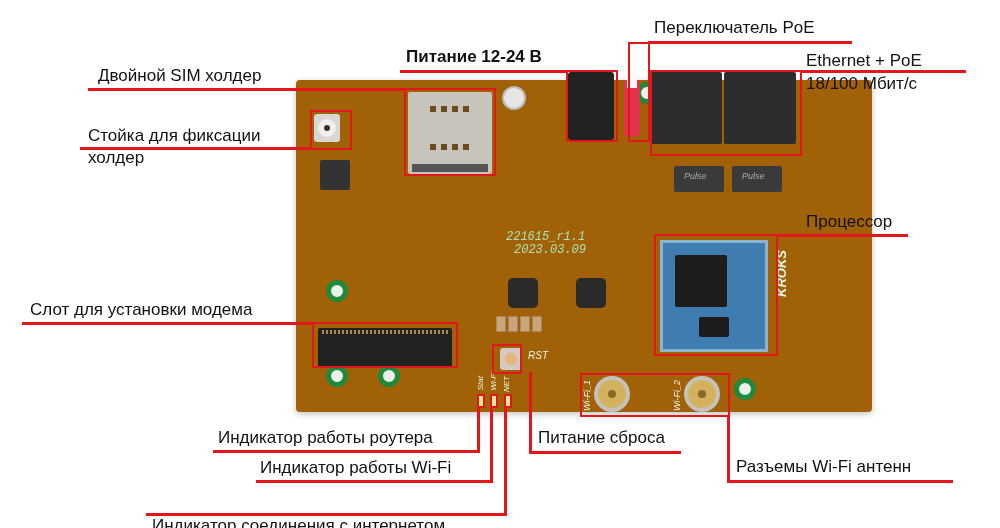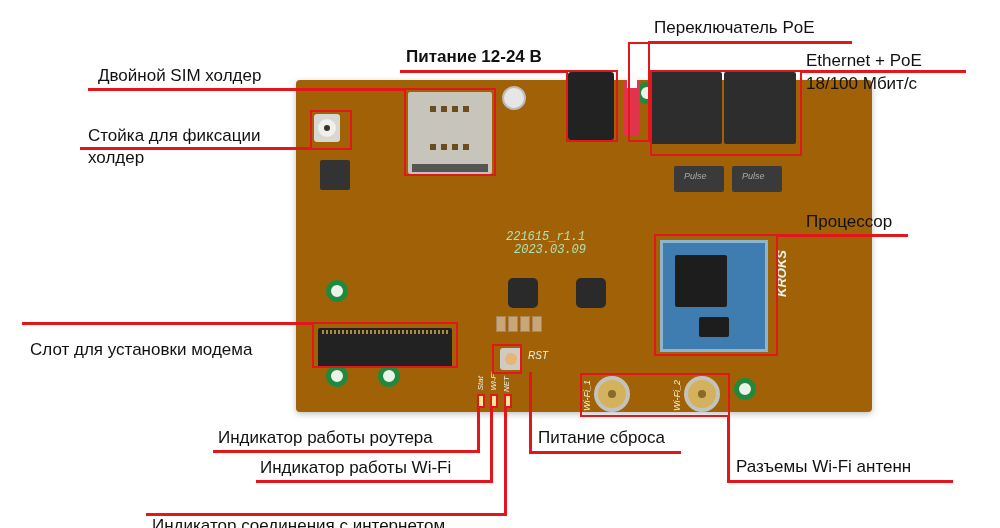--- a/index.html
+++ b/index.html
@@ -132,18 +132,18 @@
 <div class="ln" style="left:727px;top:480px;width:226px;height:3px;"></div>
 
 <div class="lbl" style="left:98px;top:66px;">Двойной SIM холдер</div>
 <div class="lbl" style="left:88px;top:126px;">Стойка для фиксации</div>
 <div class="lbl" style="left:88px;top:148px;">холдер</div>
 <div class="lbl" style="left:406px;top:47px;font-weight:bold;">Питание 12-24 В</div>
 <div class="lbl" style="left:654px;top:18px;">Переключатель PoE</div>
 <div class="lbl" style="left:806px;top:51px;">Ethernet + PoE</div>
 <div class="lbl" style="left:806px;top:74px;">18/100 Мбит/с</div>
 <div class="lbl" style="left:806px;top:212px;text-align:right;">Процессор</div>
-<div class="lbl" style="left:30px;top:300px;margin-top:40px;">Слот для установки модема</div>
+<div class="lbl" style="left:30px;top:300px;">Слот для установки модема</div>
 <div class="lbl" style="left:218px;top:428px;">Индикатор работы роутера</div>
 <div class="lbl" style="left:260px;top:458px;">Индикатор работы Wi-Fi</div>
 <div class="lbl" style="left:152px;top:516px;">Индикатор соединения с интернетом</div>
 <div class="lbl" style="left:538px;top:428px;">Питание сброса</div>
 <div class="lbl" style="left:736px;top:457px;">Разъемы Wi-Fi антенн</div>
 
 </body></html>

